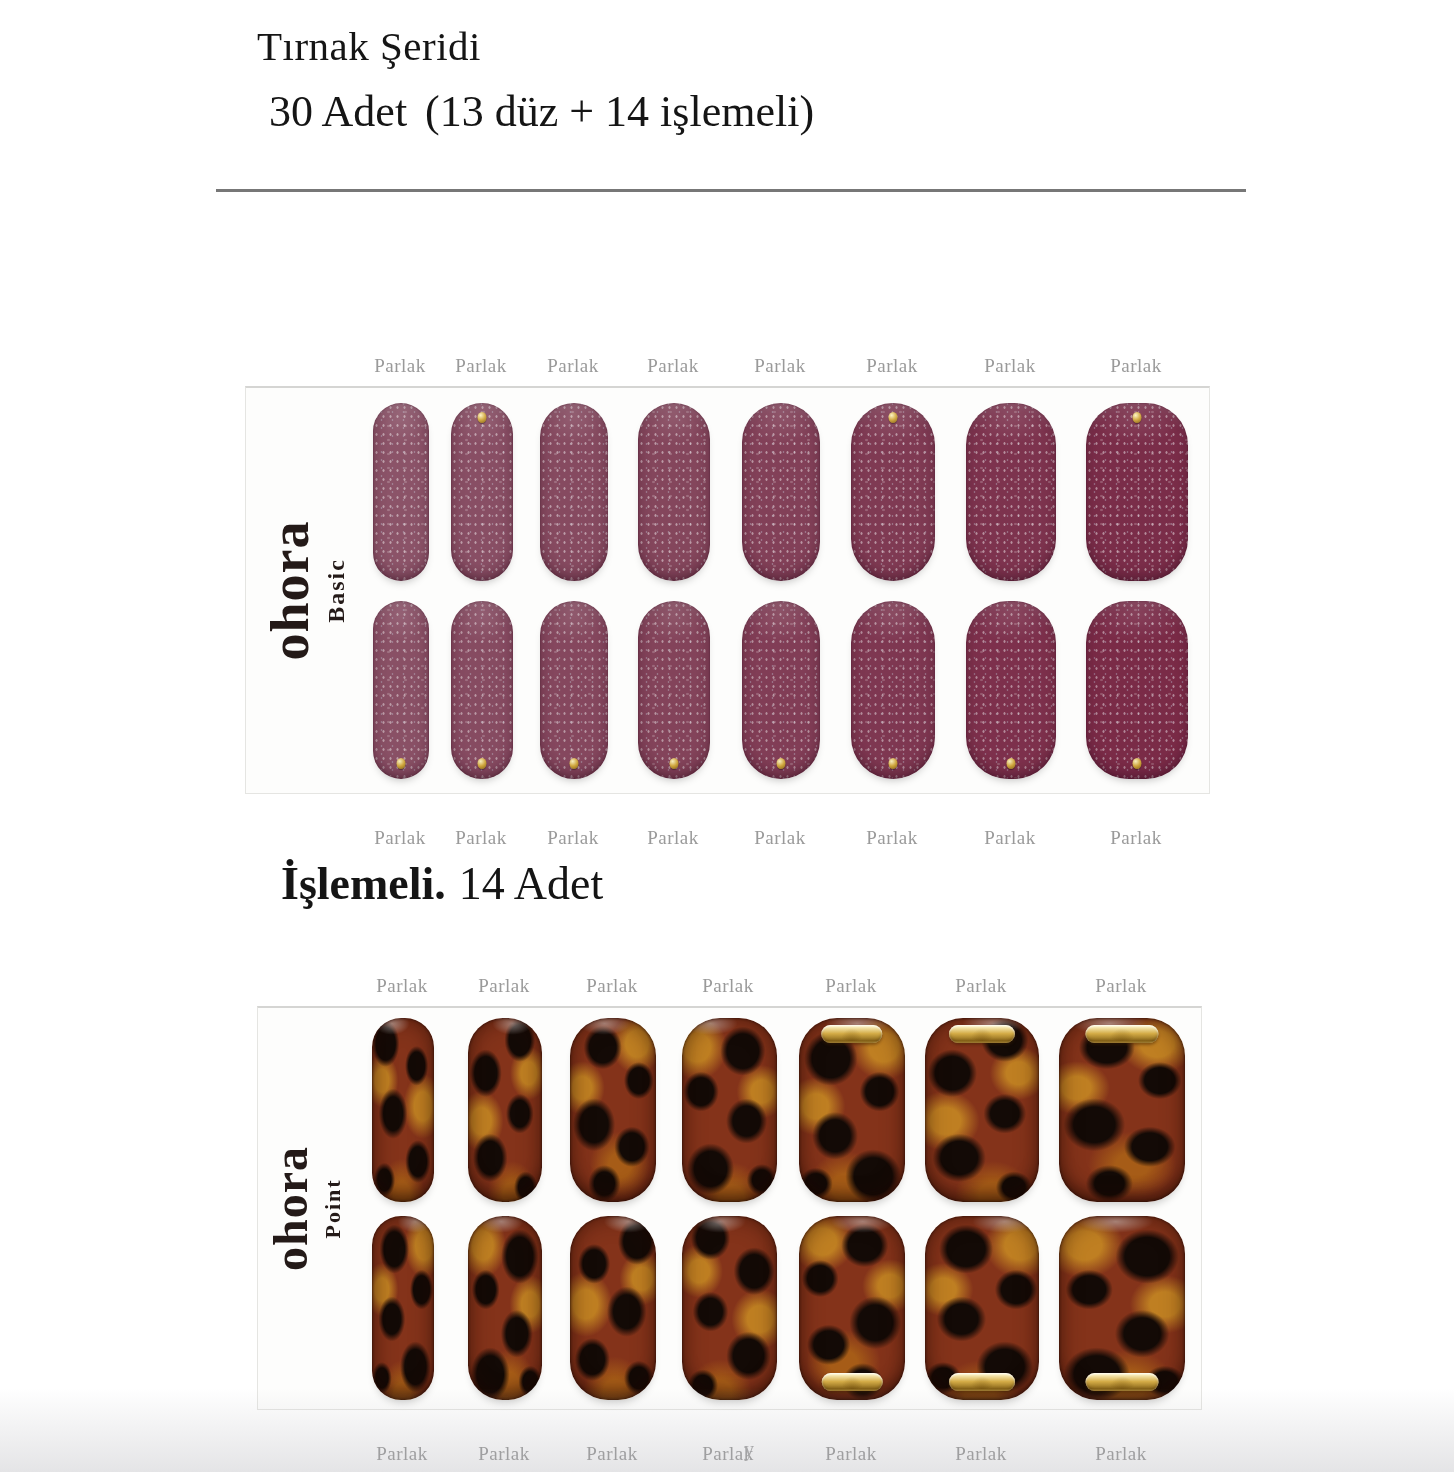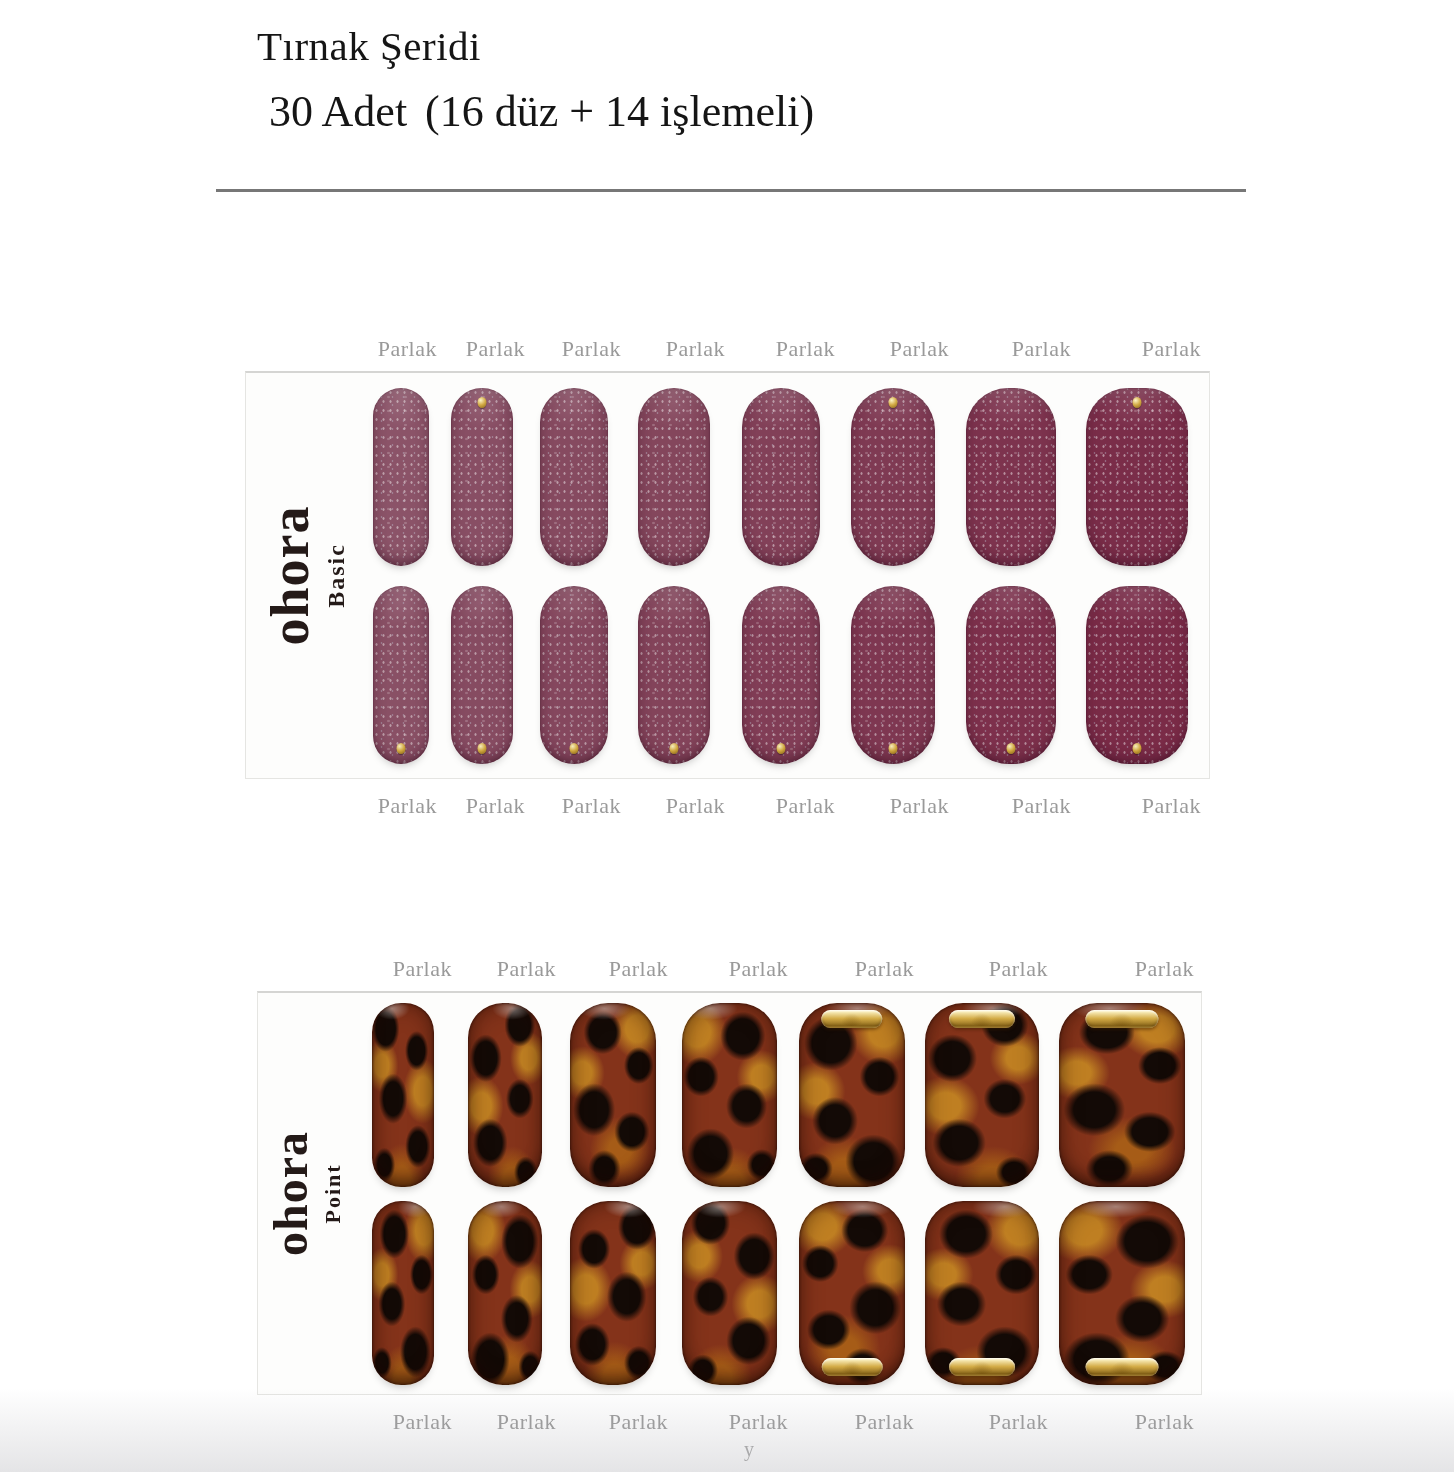--- a/index.html
+++ b/index.html
@@ -18,21 +18,21 @@
   .section-heading .b{font-weight:bold;margin-right:13px;}
   .h-duz{left:277px;top:239px;}
   .h-islemeli{left:281px;top:857px;}
 
   
   .sheet{position:absolute;}
   .sheet-basic{left:245px;top:336px;width:965px;}
   .sheet-point{left:257px;top:956px;width:945px;}
   .labels{display:flex;align-items:center;}
   .labels .spacer{flex:0 0 auto;}
-  .labels .lbl{flex:0 0 auto;text-align:right;font-size:22px;color:var(--label,#9a9a9a);letter-spacing:.5px;}
+  .labels .lbl{flex:0 0 auto;text-align:center;font-size:19px;color:var(--label,#9a9a9a);letter-spacing:.5px;margin-top:19px;}
   .labels.top{margin-bottom:9px;}
   .labels.bottom{margin-top:14px;}
   .board{position:relative;display:flex;box-sizing:border-box;background:var(--panel-bg,#fdfdfc);
          border:1px solid var(--panel-border,#e5e5e2);border-top:2px solid #d5d5d3;}
   .sheet-basic .board{height:408px;}
   .sheet-point .board{height:404px;}
   .brand{flex:0 0 auto;display:flex;align-items:center;justify-content:center;}
   .brand-rot{transform:rotate(-90deg);display:flex;flex-direction:column;align-items:center;
              line-height:1;white-space:nowrap;color:#241a18;}
   .brand-name{font-weight:bold;font-size:54px;letter-spacing:1px;}
@@ -133,21 +133,21 @@
   .stray-mark{position:absolute;left:744px;top:1438px;font-size:20px;color:#a8a8a8;}
 </style>
 </head>
 <body>
 
 <div class="page">
 
   <div class="title">Tırnak Şeridi</div>
 
   <div class="count-line">
-    <span class="b">30 Adet</span><span class="rest">(16 düz + 14 işlemeli)</span>
+    <span class="b">30 Adet</span><span class="rest">(13 düz + 14 işlemeli)</span>
   </div>
 
   <div class="divider"></div>
 
 
   <div class="sheet sheet-basic">
       <div class="labels top">
         <div class="spacer" style="width: 118px;"></div>
         <div class="lbl" style="width: 74px;">Parlak</div>
         <div class="lbl" style="width: 88px;">Parlak</div>
@@ -228,20 +228,23 @@
         <div class="lbl" style="width: 88px;">Parlak</div>
         <div class="lbl" style="width: 96px;">Parlak</div>
         <div class="lbl" style="width: 104px;">Parlak</div>
         <div class="lbl" style="width: 110px;">Parlak</div>
         <div class="lbl" style="width: 114px;">Parlak</div>
         <div class="lbl" style="width: 122px;">Parlak</div>
         <div class="lbl" style="width: 130px;">Parlak</div>
       </div>
     </div>
 
+  <div class="section-heading h-islemeli">
+    <span class="b">İşlemeli.</span><span>14 Adet</span>
+  </div>
 
   <div class="sheet sheet-point">
       <div class="labels top">
         <div class="spacer" style="width: 95px;"></div>
         <div class="lbl" style="width: 100px;">Parlak</div>
         <div class="lbl" style="width: 104px;">Parlak</div>
         <div class="lbl" style="width: 112px;">Parlak</div>
         <div class="lbl" style="width: 120px;">Parlak</div>
         <div class="lbl" style="width: 126px;">Parlak</div>
         <div class="lbl" style="width: 134px;">Parlak</div>

